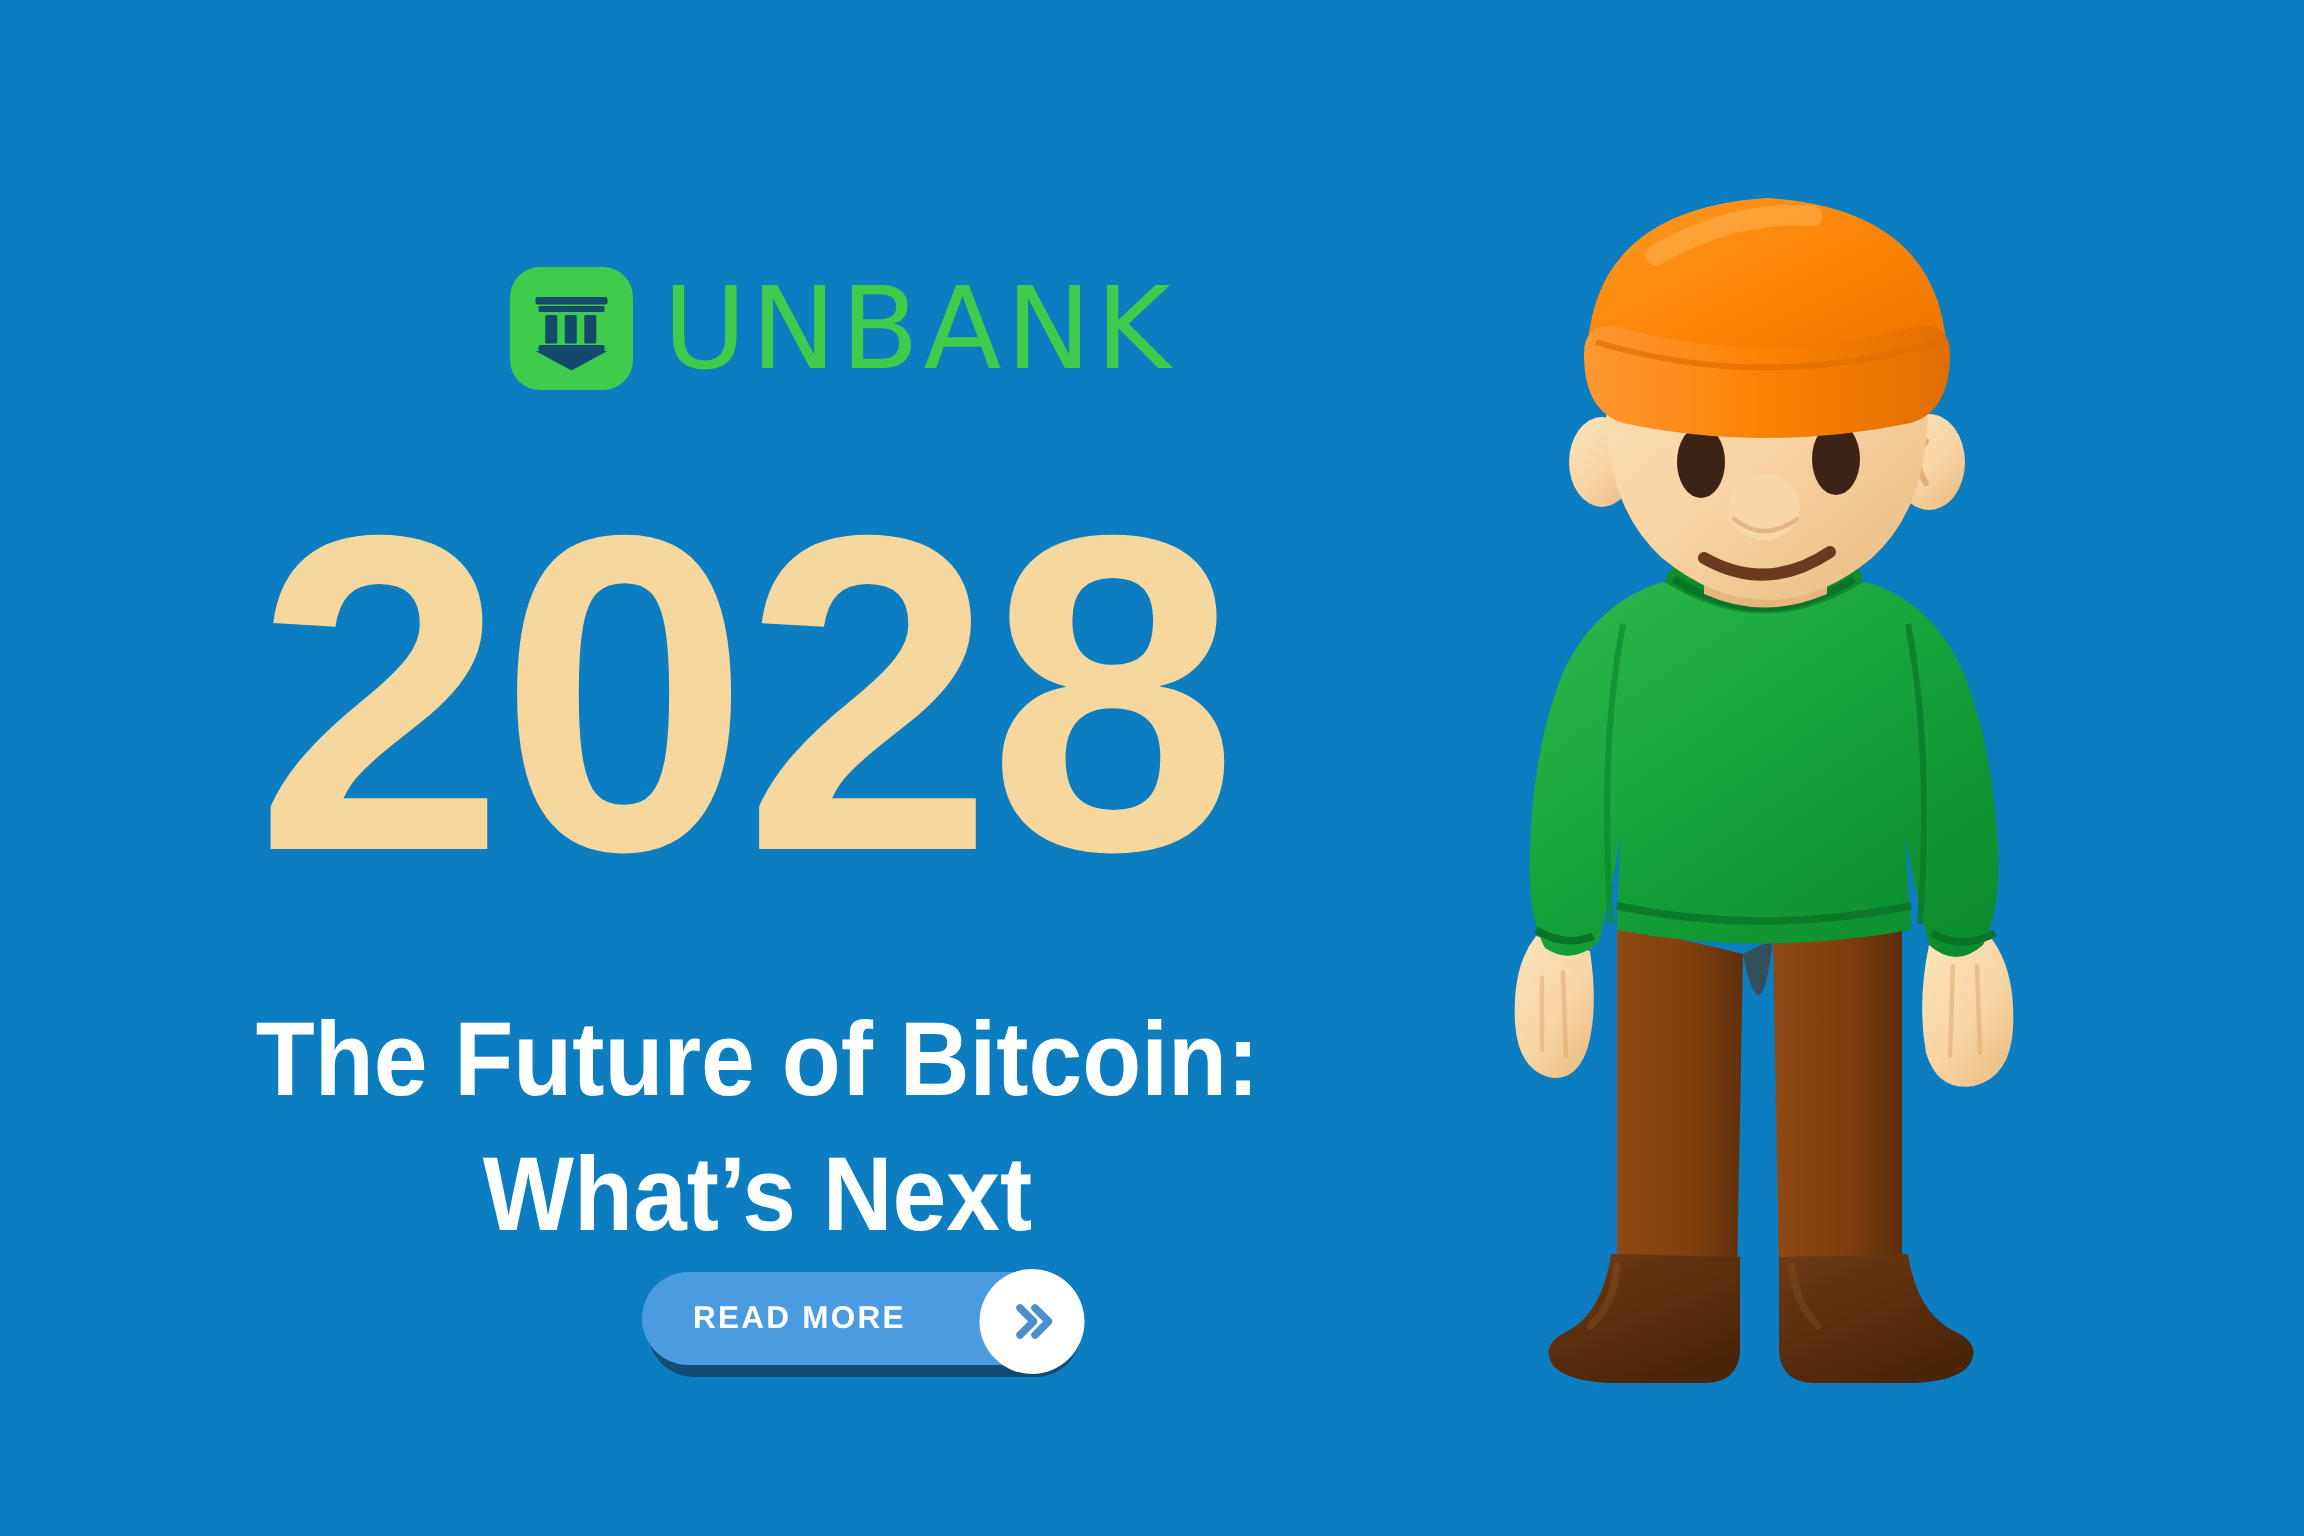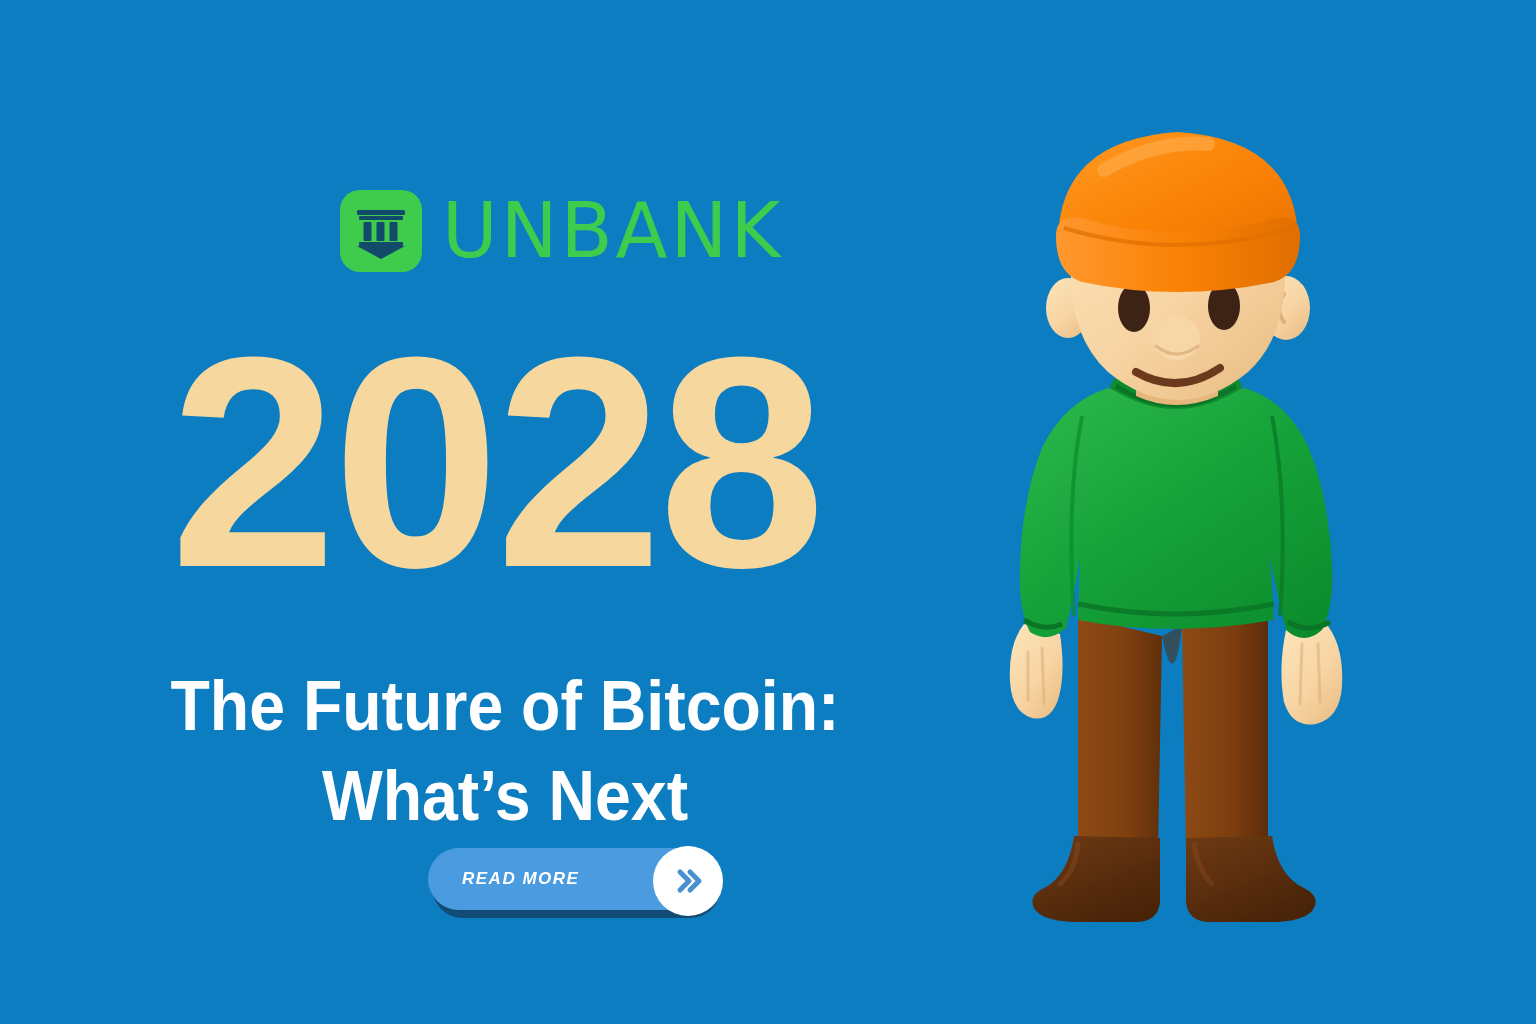--- a/index.html
+++ b/index.html
@@ -18,21 +18,20 @@
     overflow:hidden;
   }
 
   
   .logo {
     position:absolute;
     left:340px; top:178px;
     display:flex;
     align-items:center;
     gap:20px;
-    margin-top:12px;
   }
   .logo-mark {
     width:82px; height:82px;
     border-radius:20px;
     background:#3FCB4C;
     display:flex;
     align-items:center;
     justify-content:center;
     flex:0 0 auto;
   }
@@ -96,25 +95,24 @@
     border-radius:34px;
     background:#4A9BDF;
     border:none;
     display:flex;
     align-items:center;
     padding-left:34px;
     cursor:pointer;
   }
   .cta-label {
     color:#FFFFFF;
-    font-size:17px;
+    font-size:21px;
     font-weight:bold;
     letter-spacing:1.5px;
     font-family:"Liberation Sans", sans-serif;
-    font-style:italic;
   }
   .cta-circle {
     position:absolute;
     right:0; top:-2px;
     width:70px; height:70px;
     border-radius:50%;
     background:#FFFFFF;
     display:flex;
     align-items:center;
     justify-content:center;

